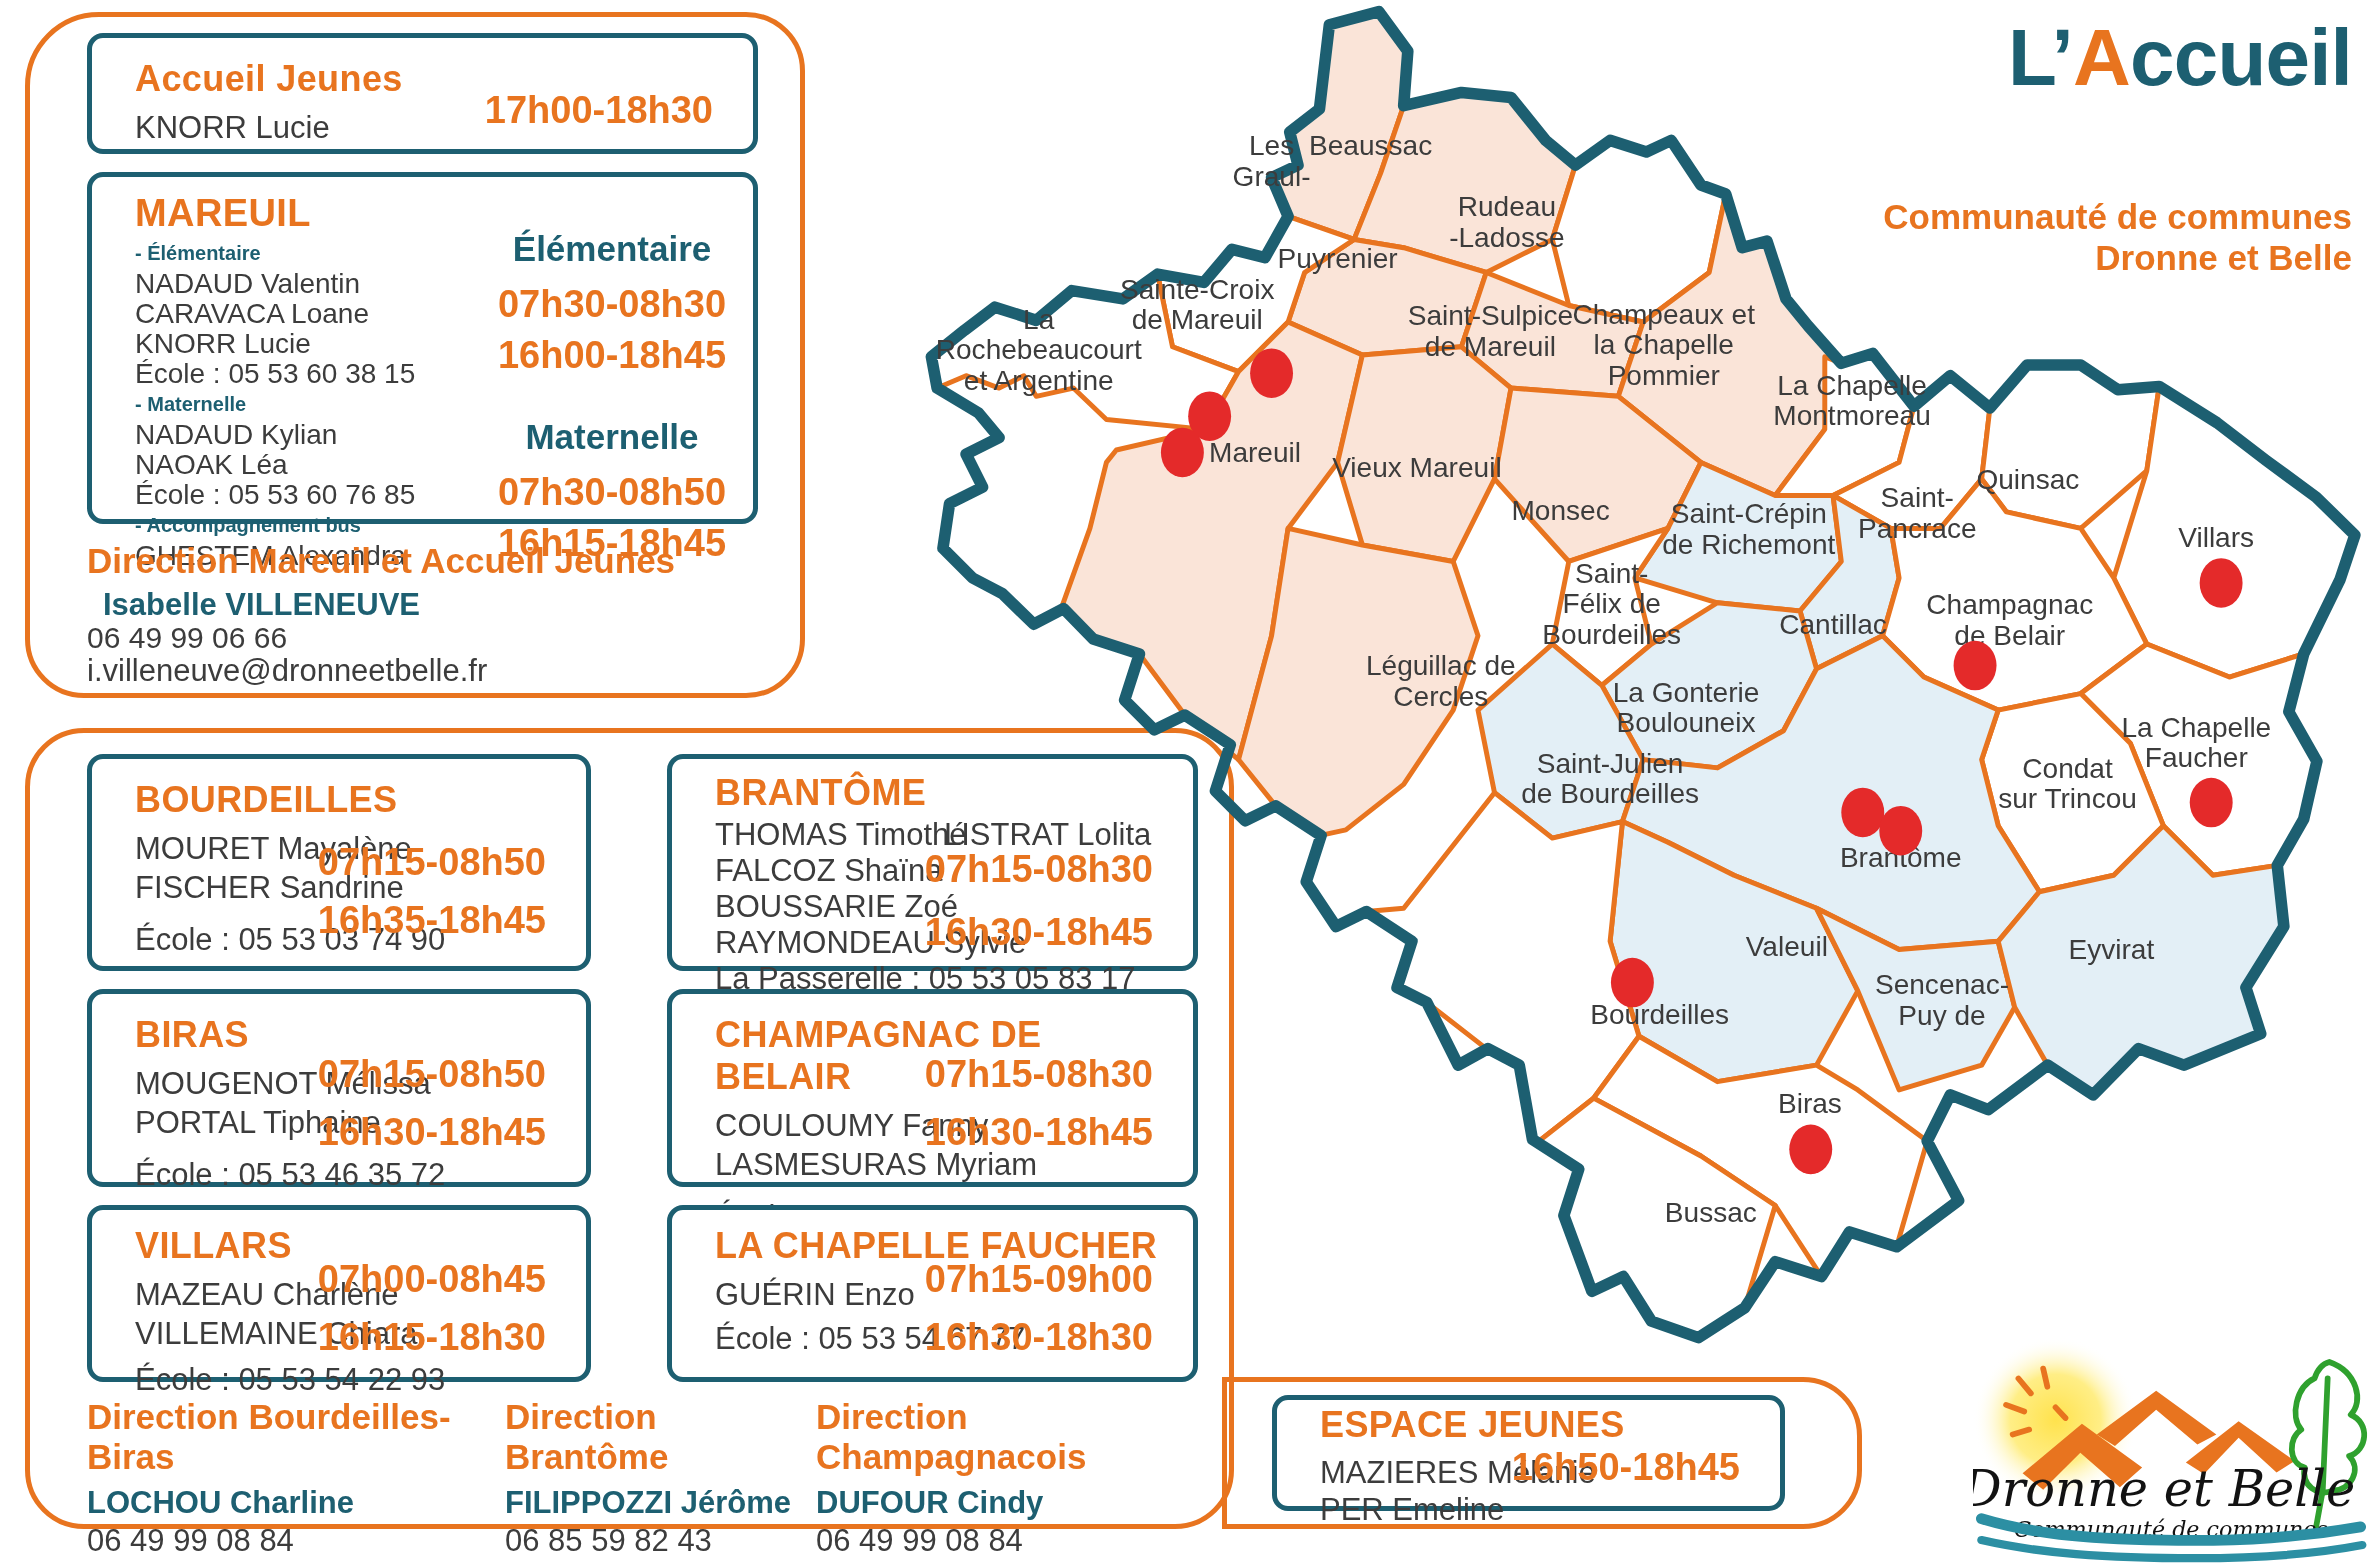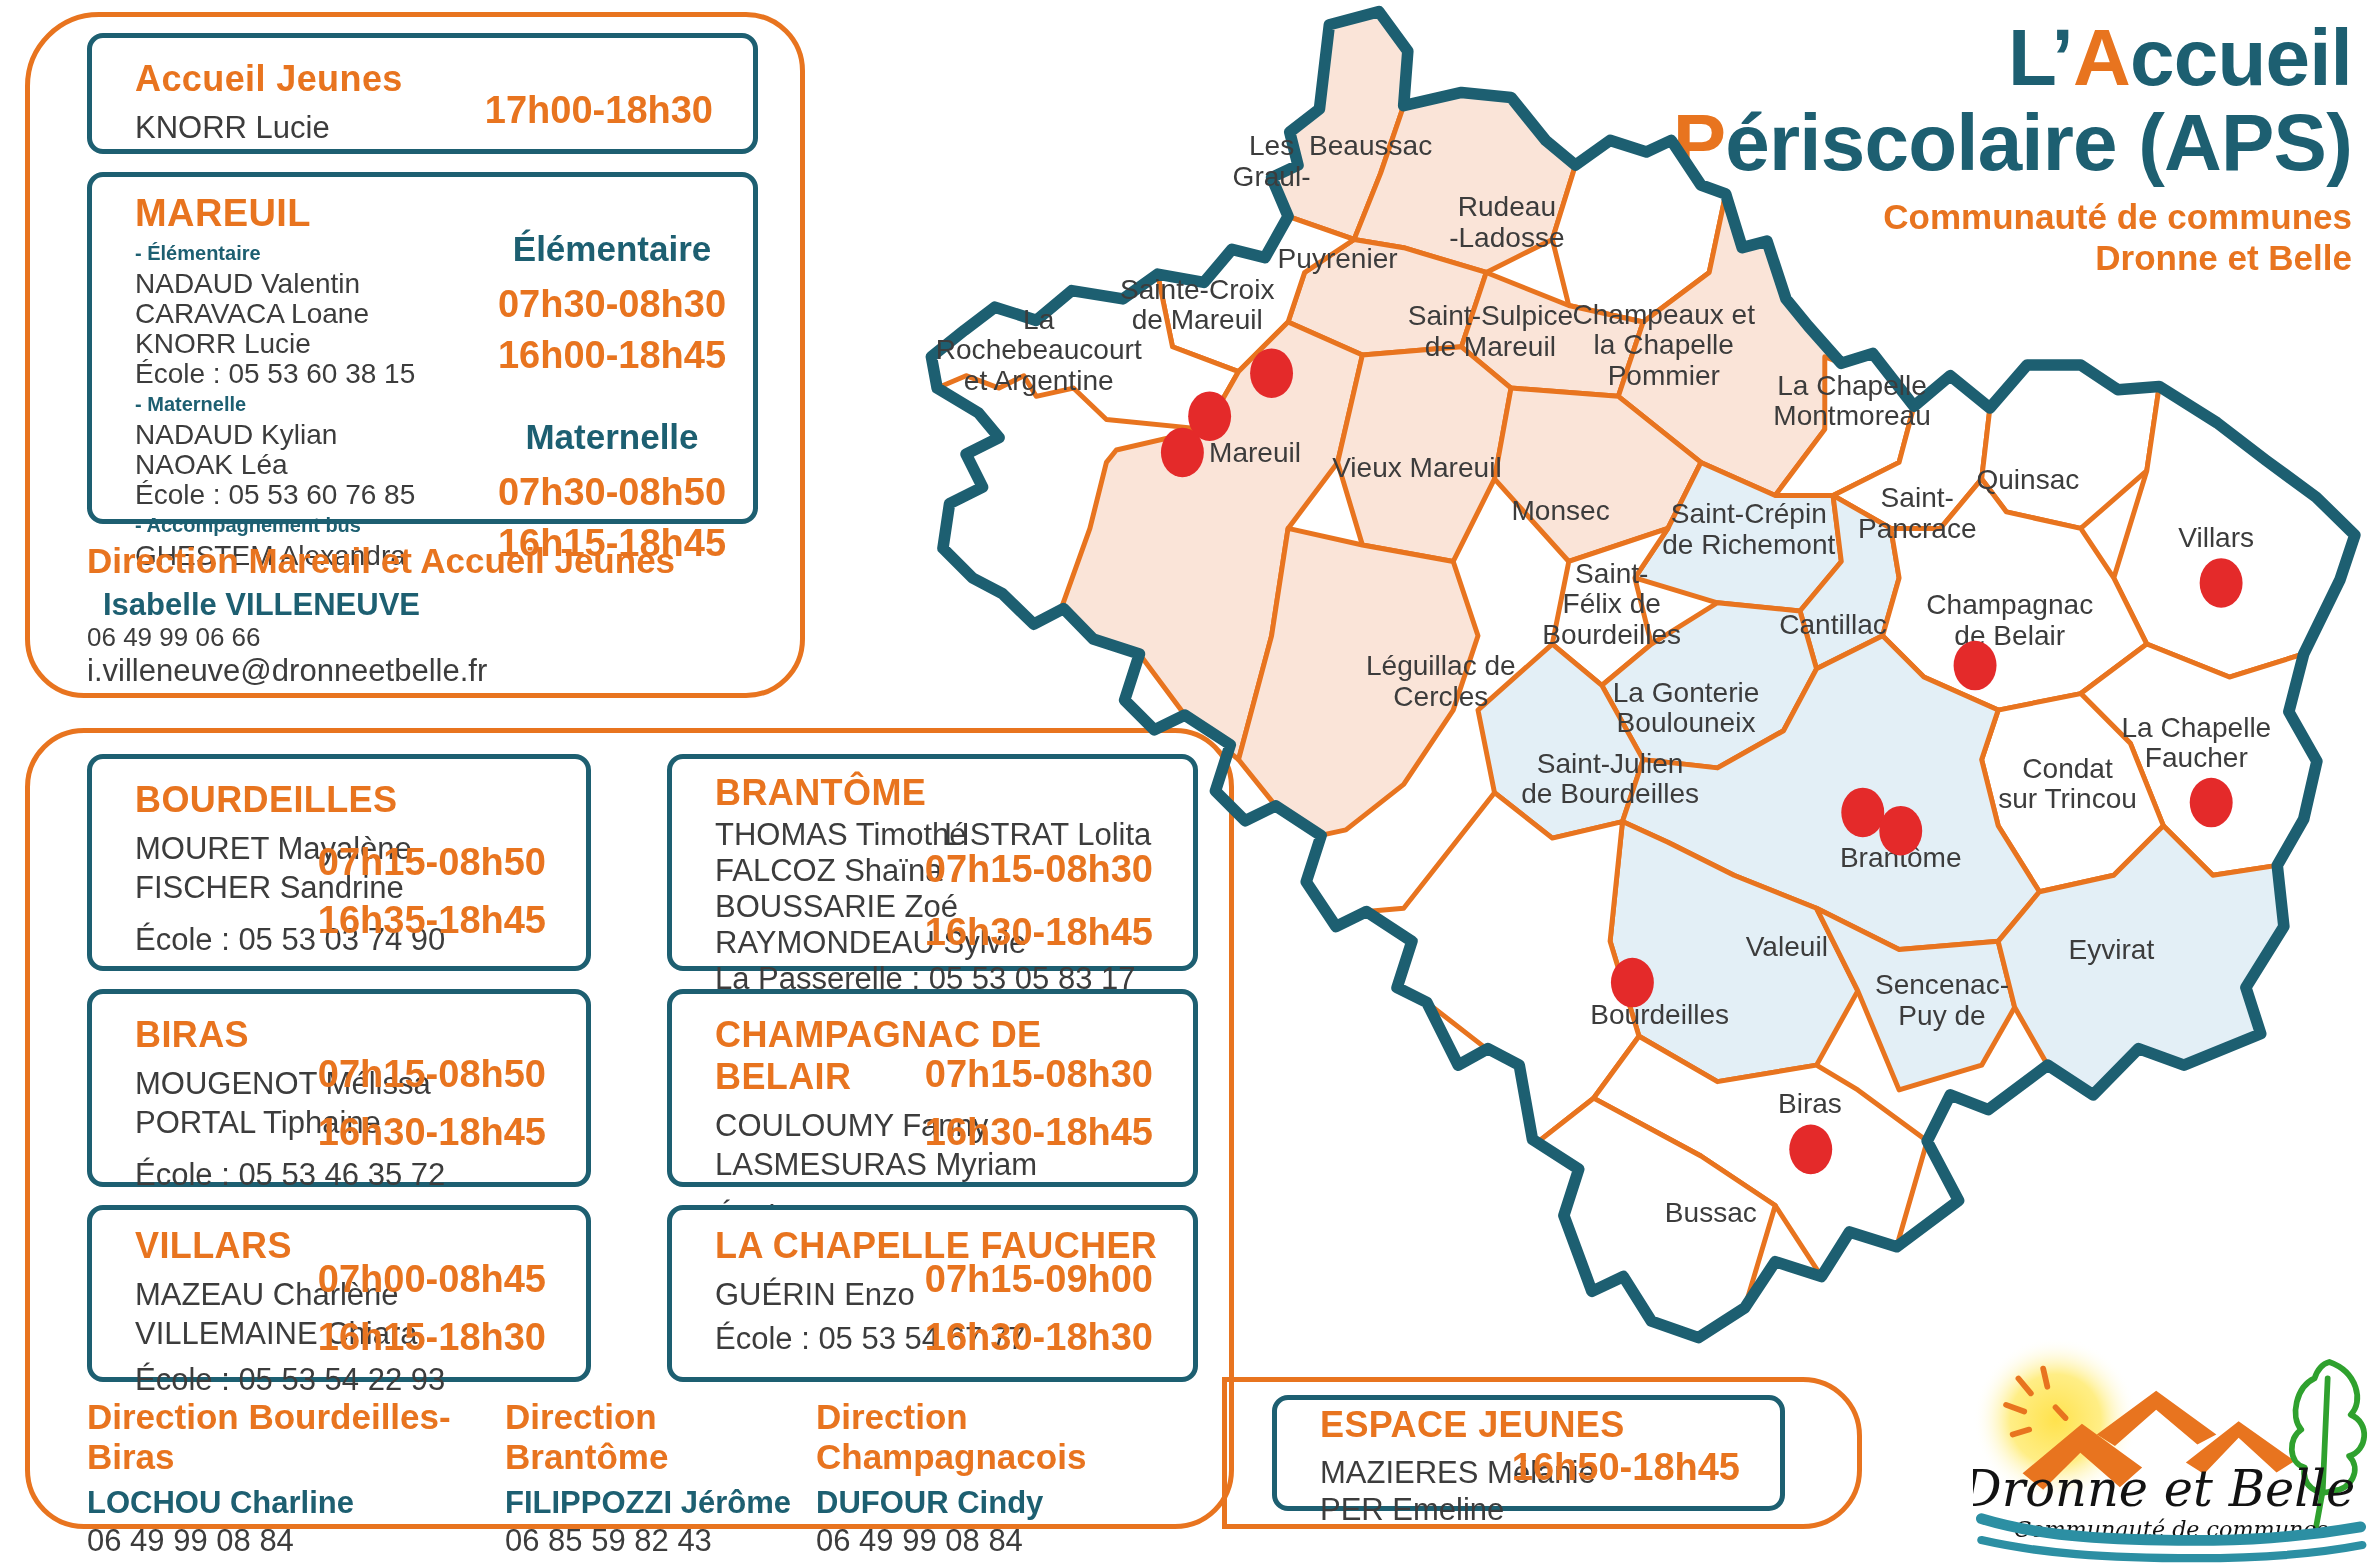--- a/index.html
+++ b/index.html
@@ -84,21 +84,21 @@
     <div class="time">16h00-18h45</div>
     <div class="m-right-h" style="margin-top:36px;">Maternelle</div>
     <div class="time">07h30-08h50</div>
     <div class="time">16h15-18h45</div>
   </div>
 </div>
 
 <div class="dir-block" style="left:87px;top:541px;">
   <div class="dir-title">Direction Mareuil et Accueil Jeunes</div>
   <div class="dir-name" style="font-size:31px;line-height:33px;margin-left:16px;">Isabelle VILLENEUVE</div>
-  <div class="dir-line" style="font-size:26px;line-height:33px;">06 49 99 06 66</div>
+  <div class="dir-line" style="font-size:30px;line-height:33px;">06 49 99 06 66</div>
   <div class="dir-line" style="font-size:31px;line-height:33px;">i.villeneuve@dronneetbelle.fr</div>
 </div>
 
 <div class="orange-frame" style="left:25px;top:728px;width:1209px;height:801px;"></div>
 <div class="orange-frame" style="left:1222px;top:1377px;width:640px;height:152px;border-top-left-radius:0;border-bottom-left-radius:0;"></div>
 
 <div class="teal-box" style="left:87px;top:754px;width:504px;height:217px;">
   <div class="box-title">BOURDEILLES</div>
   <div>
       <div class="ln">MOURET Mayalène</div>
@@ -204,21 +204,20 @@
       <div class="ln" style="line-height: 37px;">MAZIERES Mélanie</div>
       <div class="ln" style="line-height: 37px;">PER Emeline</div>
     </div>
   <div class="times-col" style="top:38px;text-align:right;">
     <div class="time">16h50-18h45</div>
   </div>
 </div>
 
 <div class="main-title">
   <div><span>L’</span><span class="acc">A</span><span>ccueil</span></div>
-  <div><span class="acc">P</span><span>ériscolaire (APS)</span></div>
 </div>
 <div class="sub-title">
   <div>Communauté de communes</div>
   <div>Dronne et Belle</div>
 </div>
 
 <svg id="communes-map" style="position:absolute;left:900px;top:0;" width="1478" height="1568" viewBox="1090 0 1790 1899">
     <defs>
       <clipPath id="outer-clip">
         <path d="M1598,132 L1610,30 L1670,14 L1705,62 L1700,128 L1770,112 L1830,118 L1872,170 L1908,200 L1950,170 L1994,184 L2024,170 L2060,224 L2090,235 L2110,300 L2140,292 L2163,362 L2190,395 L2230,440 L2268,428 L2318,492 L2362,455 L2410,494 L2455,442 L2520,442 L2565,472 L2615,468 L2685,512 L2745,558 L2805,602 L2852,648 L2834,702 L2790,792 L2772,862 L2806,922 L2790,992 L2758,1048 L2766,1122 L2720,1196 L2738,1252 L2645,1290 L2590,1270 L2535,1326 L2480,1290 L2408,1344 L2362,1326 L2334,1382 L2372,1454 L2297,1510 L2240,1492 L2206,1546 L2150,1528 L2113,1584 L2057,1620 L2000,1600 L1966,1546 L1928,1564 L1894,1472 L1912,1416 L1856,1380 L1840,1290 L1802,1270 L1766,1290 L1728,1214 L1692,1196 L1710,1140 L1655,1104 L1618,1122 L1582,1068 L1600,1012 L1545,976 L1508,994 L1472,958 L1490,902 L1435,866 L1398,884 L1362,848 L1380,792 L1324,774 L1288,737 L1252,756 L1214,719 L1178,700 L1142,664 L1150,610 L1190,590 L1170,550 L1210,530 L1185,500 L1135,470 L1128,432 L1168,400 L1205,372 L1255,388 L1298,352 L1360,362 L1402,332 L1458,342 L1492,302 L1532,312 L1560,262 L1540,215 L1572,200 L1562,160 Z"></path>

